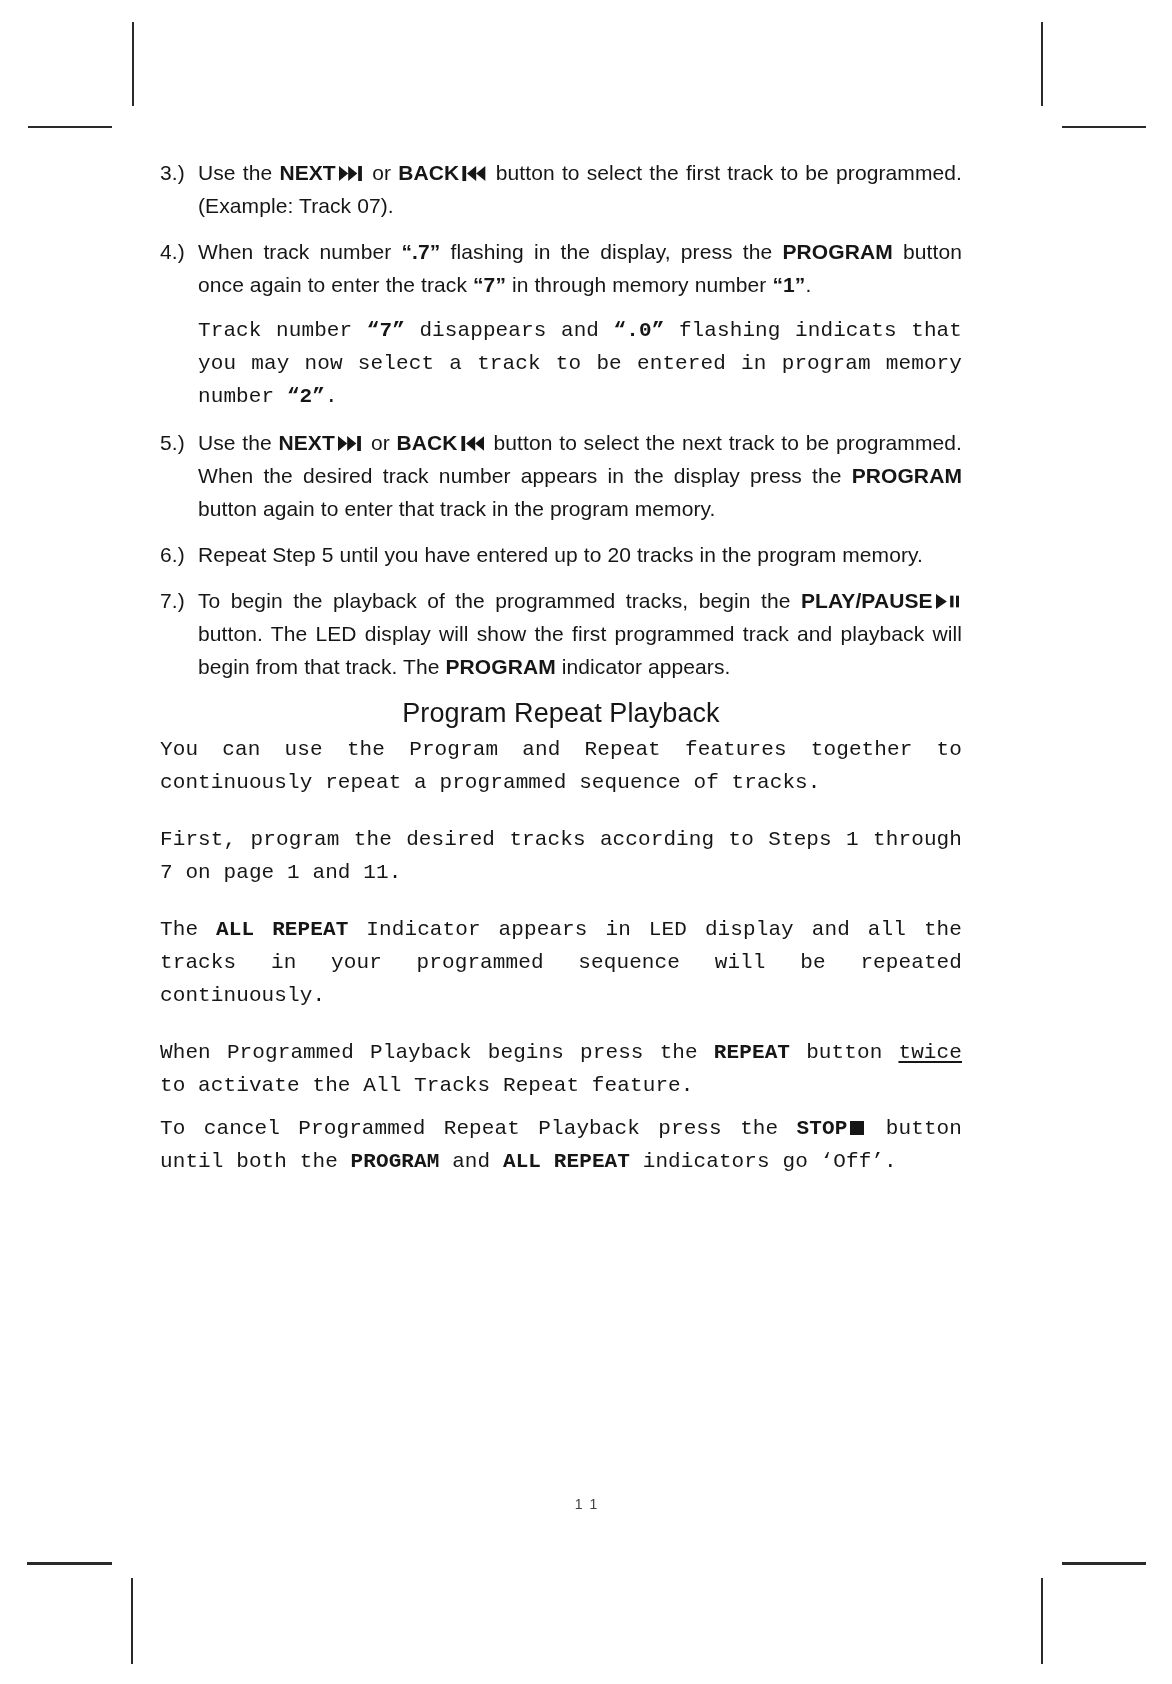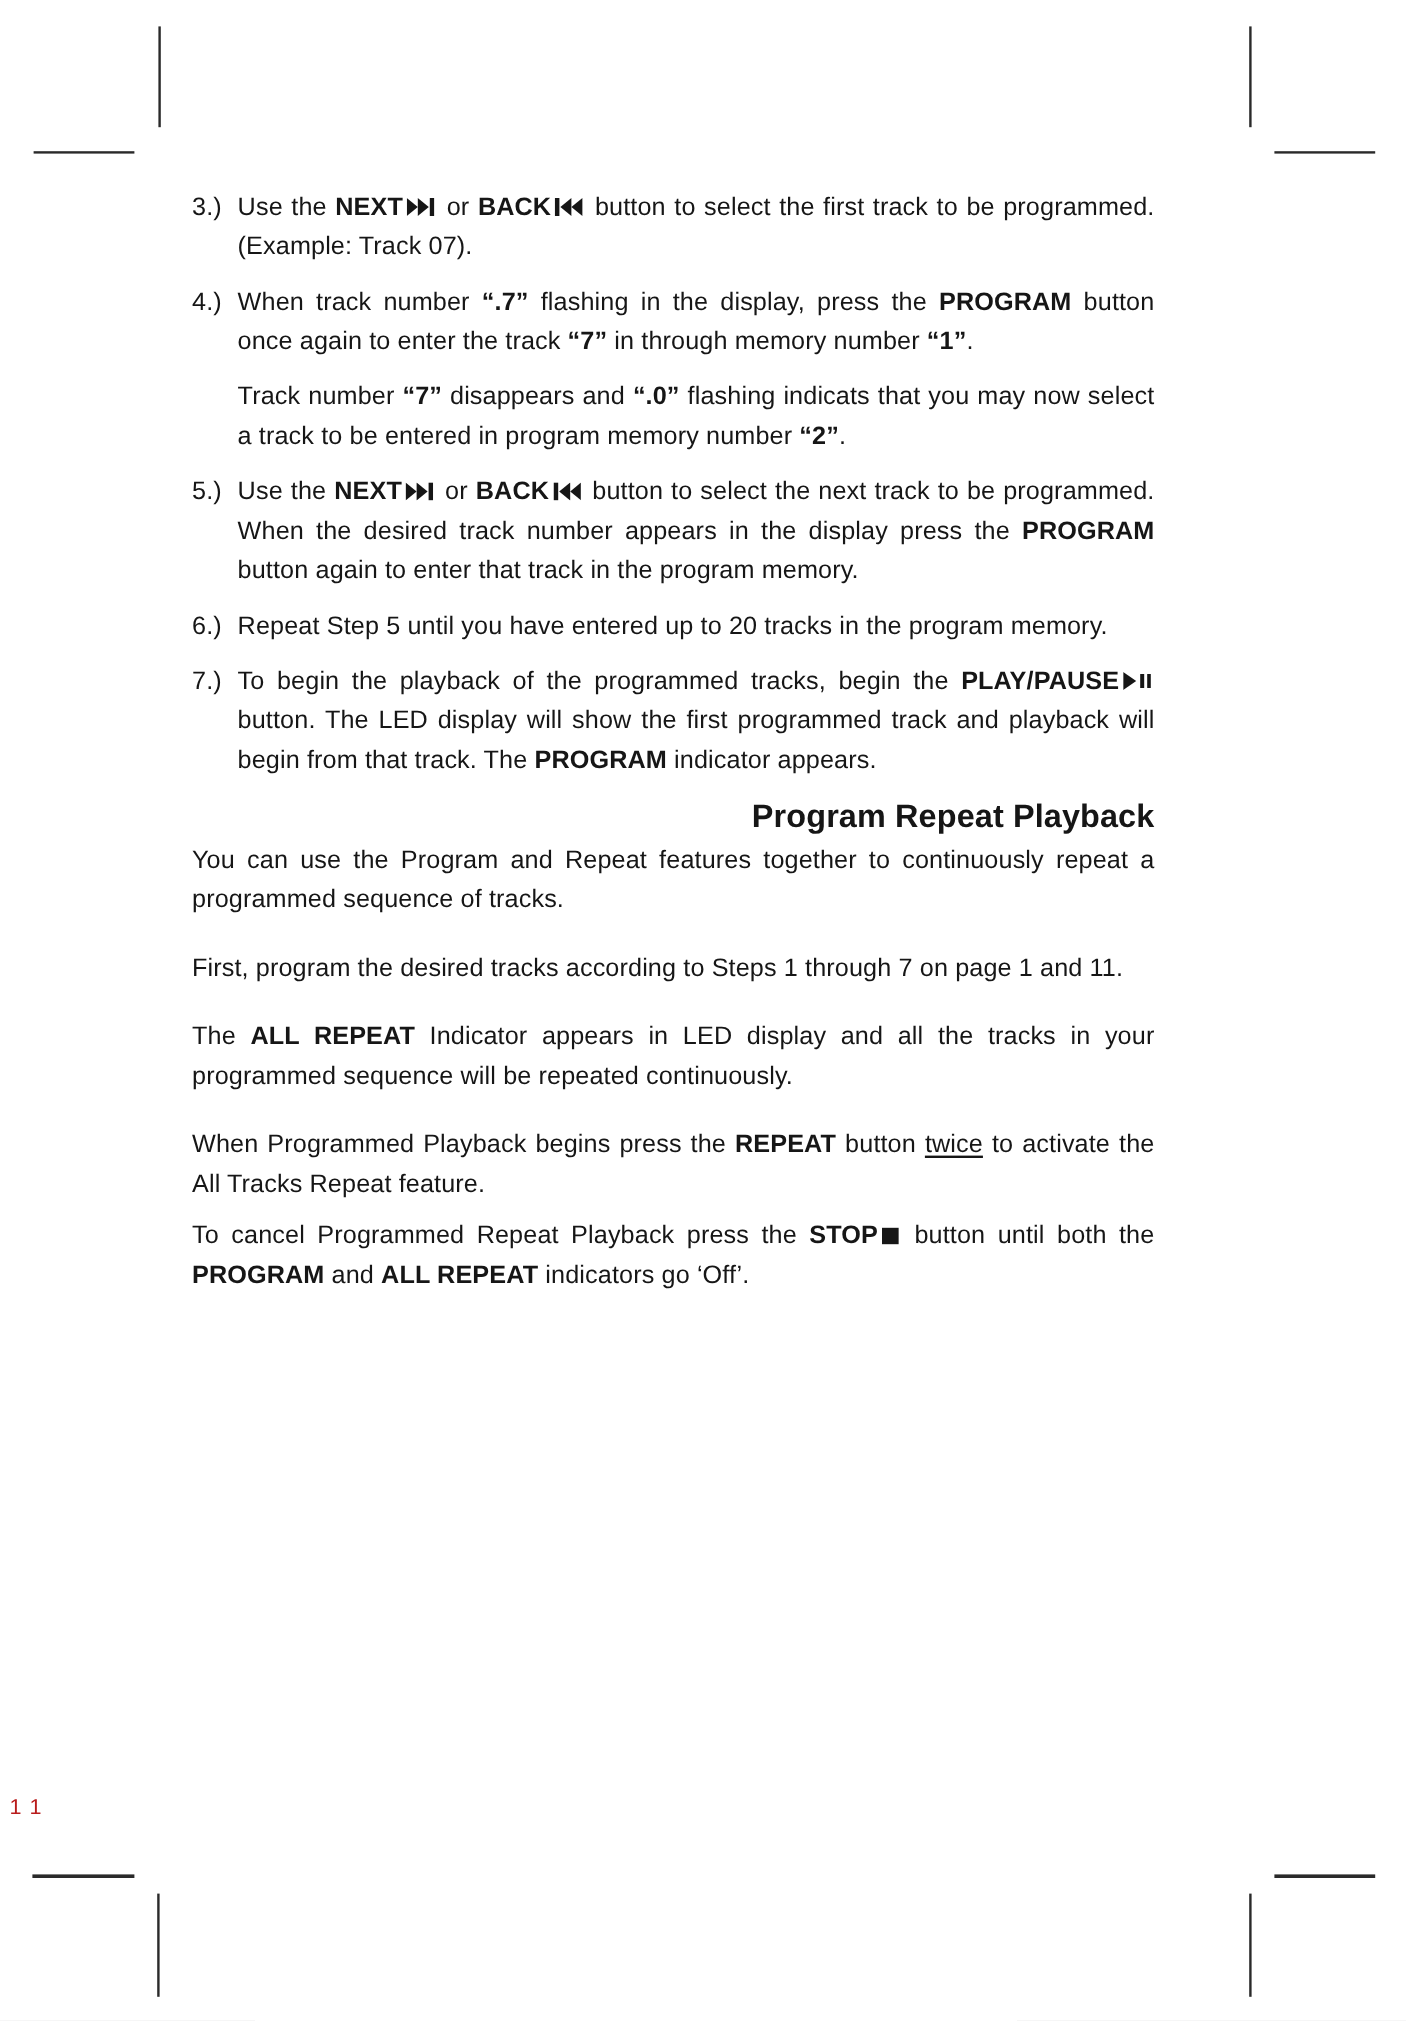--- a/index.html
+++ b/index.html
@@ -31,49 +31,49 @@
     width: 802px;
     font-size: 21px;
     line-height: 33px;
     letter-spacing: 0.1px;
   }
 
   .step { display: flex; margin-bottom: 13px; }
   .step-num { flex: none; width: 38px; }
   .step-body { flex: 1; text-align: justify; }
 
-  .para { text-align: justify; margin-bottom: 24px; }
+  .para { text-align: justify; margin-bottom: 24px; font-family: Liberation Mono, monospace; }
   .para.indent { margin-left: 38px; margin-bottom: 13px; }
   .para.tight { margin-top: -14px; }
 
   .heading {
-    font-weight: bold;
+    font-weight: normal;
     font-size: 27px;
     line-height: 34px;
     margin: 4px 0 3px 0;
-    text-align: right;
+    text-align: center;
   }
 
   .b { font-weight: bold; }
   .u { text-decoration: underline; text-underline-offset: 3px; }
 
   .inline-icon { display: inline-block; white-space: nowrap; padding: 0 3px; }
   .inline-icon svg { height: 15px; width: auto; fill: #161616; vertical-align: -1px; }
   .inline-icon.stop svg { height: 14px; }
 
   #page-number {
     position: absolute;
     top: 1496px;
     left: 0;
     width: 100%;
-    text-align: left;
-    font-size: 18px;
+    text-align: center;
+    font-size: 14px;
     letter-spacing: 8px;
     text-indent: 8px;
-    color: #b91c1c;
+    color: #404040;
   }
 </style>
 </head>
 <body>
 
 <div id="page">
   <div class="crop tl-v"></div>
   <div class="crop tl-h"></div>
   <div class="crop tr-v"></div>
   <div class="crop tr-h"></div>

